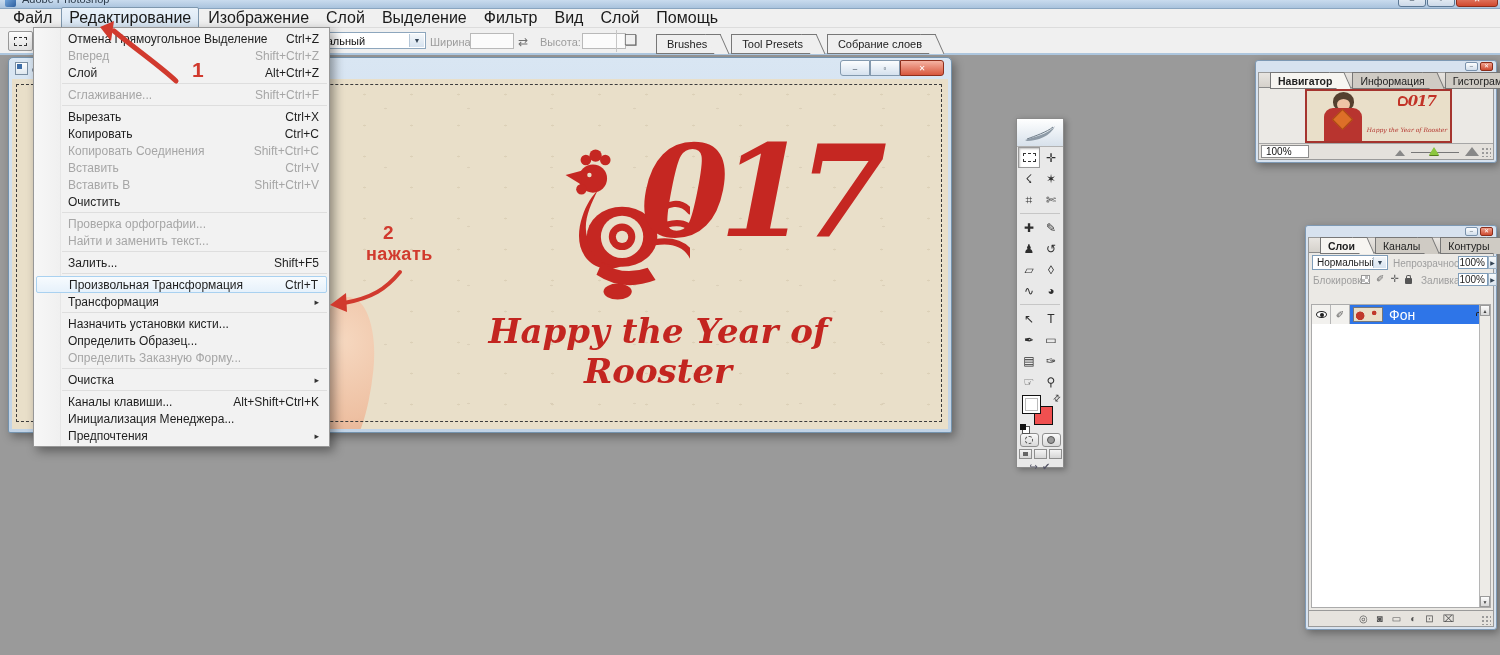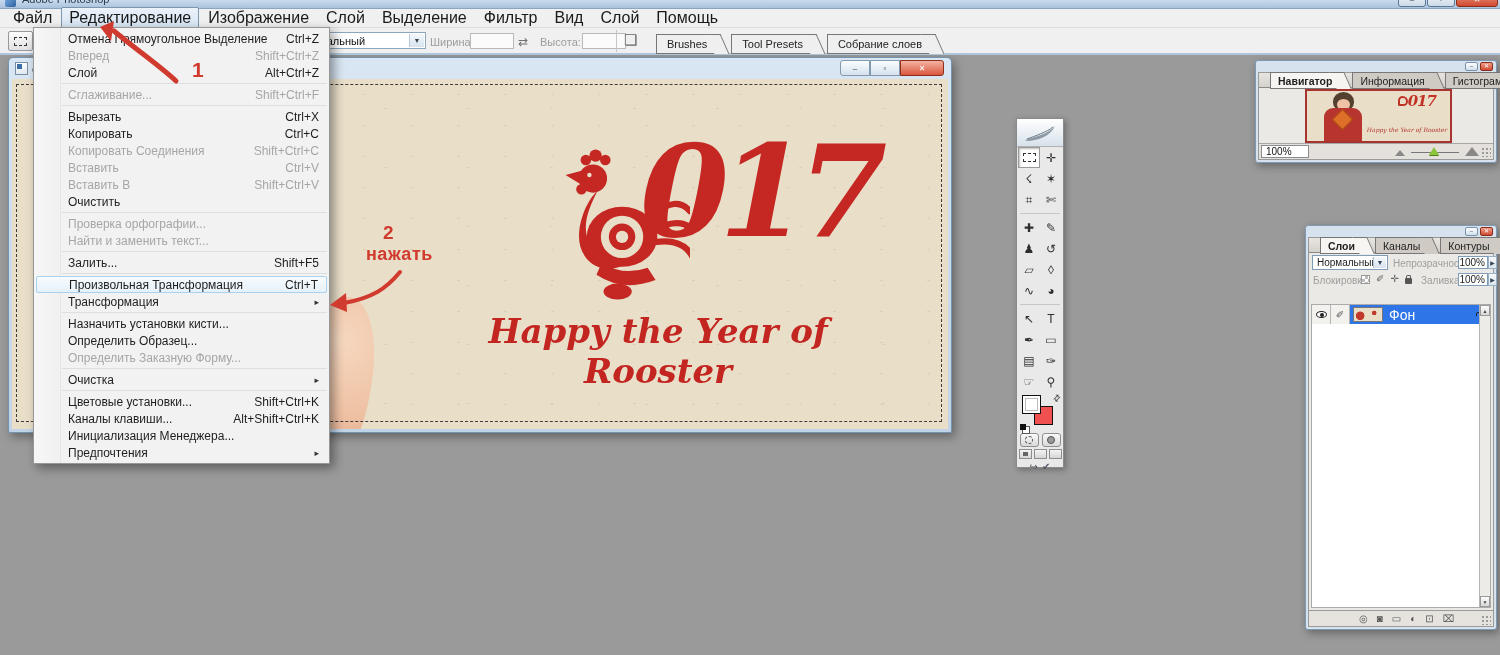--- a/index.html
+++ b/index.html
@@ -351,24 +351,20 @@
       <div class="em-item disabled">
         <span class="em-label">Определить Заказную Форму...</span>
       </div>
       <div class="em-sep"></div>
       <div class="em-item">
         <span class="em-label">Очистка</span>
         <span class="em-arrow">▸</span>
       </div>
       <div class="em-sep"></div>
       <div class="em-item">
-        <span class="em-label">Цветовые установки...</span>
-        <span class="em-short">Shift+Ctrl+K</span>
-      </div>
-      <div class="em-item">
         <span class="em-label">Каналы клавиши...</span>
         <span class="em-short">Alt+Shift+Ctrl+K</span>
       </div>
       <div class="em-item">
         <span class="em-label">Инициализация Менеджера...</span>
       </div>
       <div class="em-item">
         <span class="em-label">Предпочтения</span>
         <span class="em-arrow">▸</span>
       </div>

